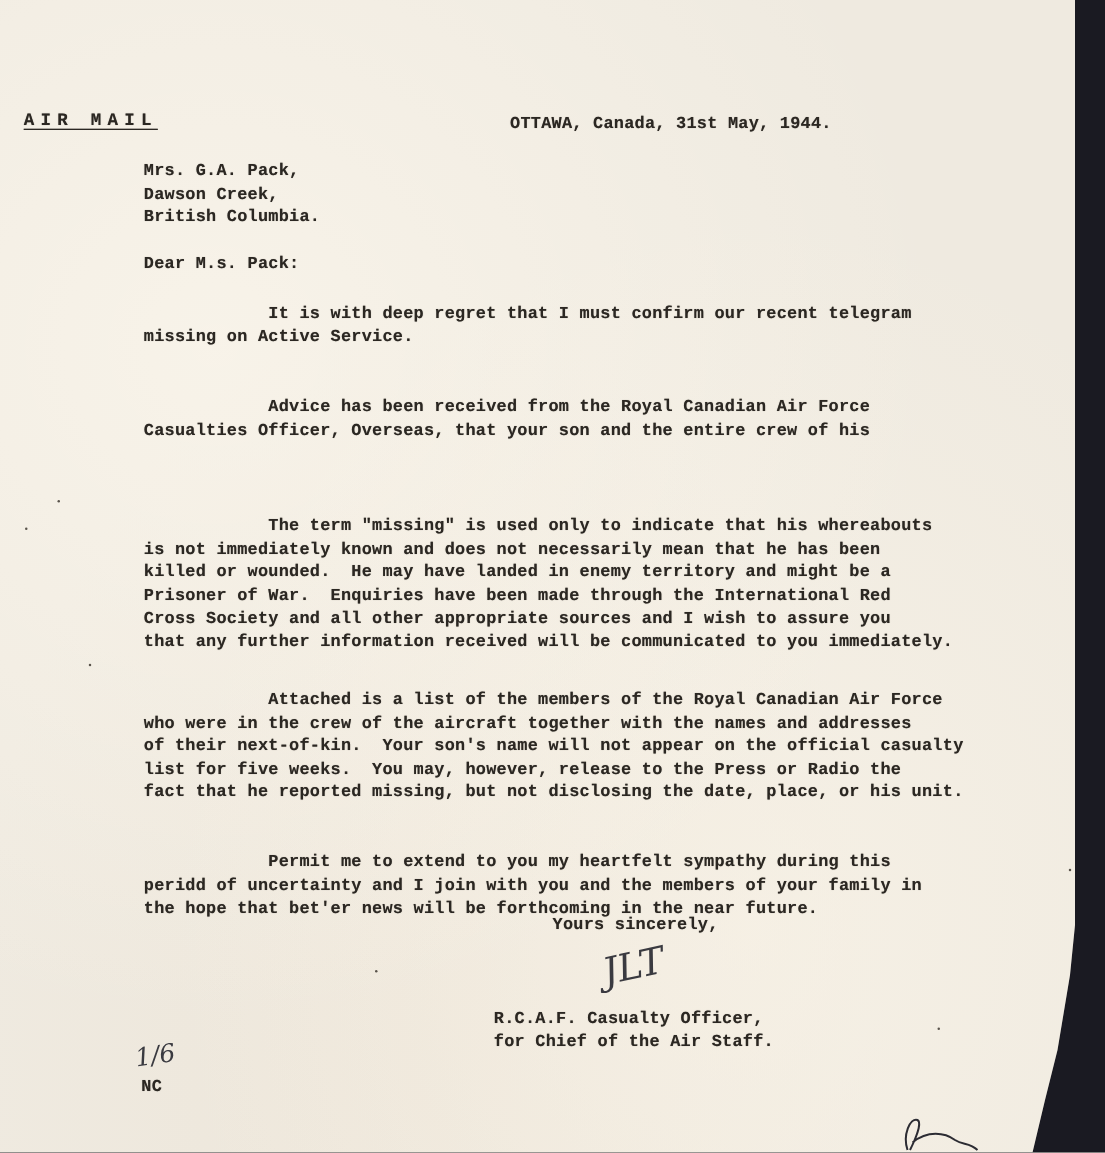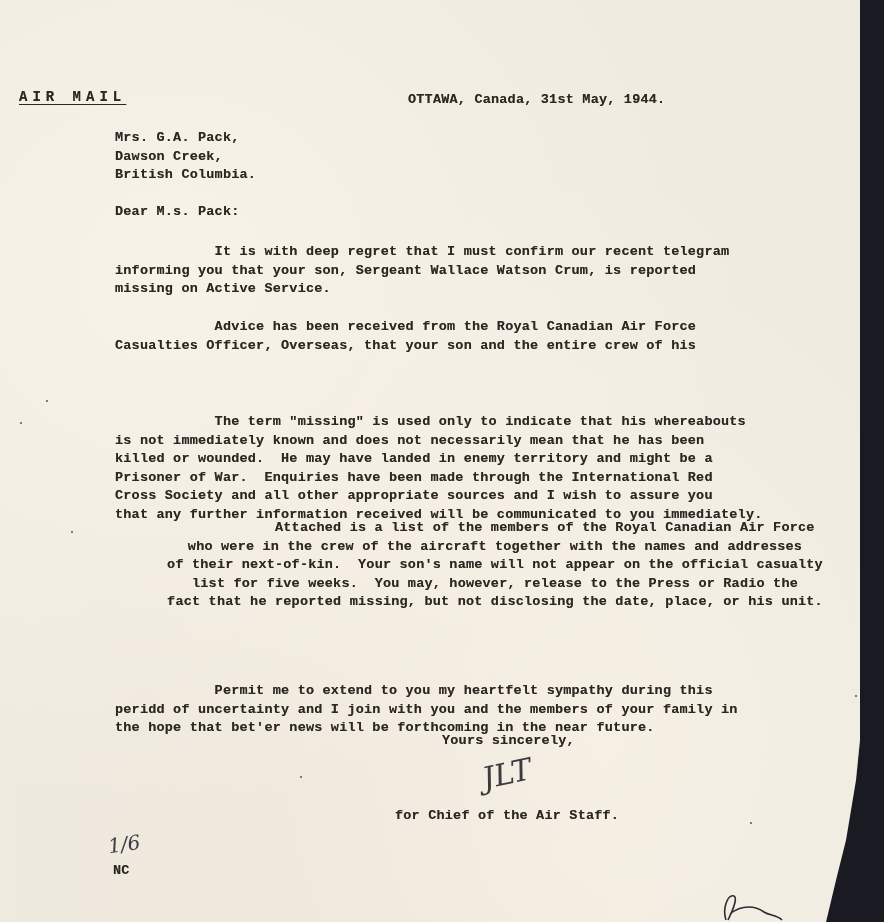--- a/index.html
+++ b/index.html
@@ -45,21 +45,21 @@
     text-underline-offset: 3px;
     font-size: 14px;
   }
   .dateline { left: 408px; top: 91px; }
   .addr { left: 115px; top: 129px; }
   .salutation { left: 115px; top: 203px; }
   .para { left: 115px; width: 760px; }
   .p1 { top: 243px; }
   .p2 { top: 318px; }
   .p3 { top: 413px; }
-  .p4 { top: 519px; text-align: center; }
+  .p4 { top: 552px; }
   .p5 { top: 682px; }
   .closing { left: 442px; top: 732px; }
   .sig-block { left: 395px; top: 807px; }
   .ref-nc { left: 113px; top: 862px; }
   .handwrite {
     position: absolute;
     font-family: "DejaVu Serif", serif;
     font-style: italic;
     color: #3a3a40;
   }
@@ -93,35 +93,35 @@
 
 <div class="page">
 
   <div class="typed airmail">AIR MAIL</div>
   <div class="typed dateline">OTTAWA, Canada, 31st May, 1944.</div>
 
   <div class="typed addr"><div>Mrs. G.A. Pack,</div><div>Dawson Creek,</div><div>British Columbia.</div></div>
 
   <div class="typed salutation">Dear M.s. Pack:</div>
 
-  <div class="typed para p1"><div>            It is with deep regret that I must confirm our recent telegram</div><div>informing you that your son, Sergeant Wallace Watson Crum, is reported</div><div>missing on Active Service.</div></div>
+  <div class="typed para p1"><div>            It is with deep regret that I must confirm our recent telegram</div><div>missing on Active Service.</div></div>
 
   <div class="typed para p2"><div>            Advice has been received from the Royal Canadian Air Force</div><div>Casualties Officer, Overseas, that your son and the entire crew of his</div></div>
 
   <div class="typed para p3"><div>            The term "missing" is used only to indicate that his whereabouts</div><div>is not immediately known and does not necessarily mean that he has been</div><div>killed or wounded.  He may have landed in enemy territory and might be a</div><div>Prisoner of War.  Enquiries have been made through the International Red</div><div>Cross Society and all other appropriate sources and I wish to assure you</div><div>that any further information received will be communicated to you immediately.</div></div>
 
   <div class="typed para p4"><div>            Attached is a list of the members of the Royal Canadian Air Force</div><div>who were in the crew of the aircraft together with the names and addresses</div><div>of their next-of-kin.  Your son's name will not appear on the official casualty</div><div>list for five weeks.  You may, however, release to the Press or Radio the</div><div>fact that he reported missing, but not disclosing the date, place, or his unit.</div></div>
 
   <div class="typed para p5"><div>            Permit me to extend to you my heartfelt sympathy during this</div><div>peridd of uncertainty and I join with you and the members of your family in</div><div>the hope that bet'er news will be forthcoming in the near future.</div></div>
 
   <div class="typed closing">Yours sincerely,</div>
 
   <div class="handwrite initials">JLT</div>
 
-  <div class="typed sig-block"><div>for Chief of the Air Staff.</div></div>
+  <div class="typed sig-block"><div>R.C.A.F. Casualty Officer,</div><div>for Chief of the Air Staff.</div></div>
 
   <div class="handwrite ref-num">1/6</div>
   <div class="typed ref-nc">NC</div>
 
   <svg class="bottom-scrawl" width="80" height="32" viewBox="0 0 80 32">
     <path d="M14 30 C 10 18, 16 4, 22 6 C 26 8, 20 22, 16 30 M 18 24 C 30 14, 44 16, 52 22 C 58 26, 64 24, 70 30" fill="none" stroke="#2c2c33" stroke-width="1.6"></path>
   </svg>
 
   <span class="speck" style="left:20px;top:422px;"></span>
   <span class="speck" style="left:71px;top:531px;"></span>

